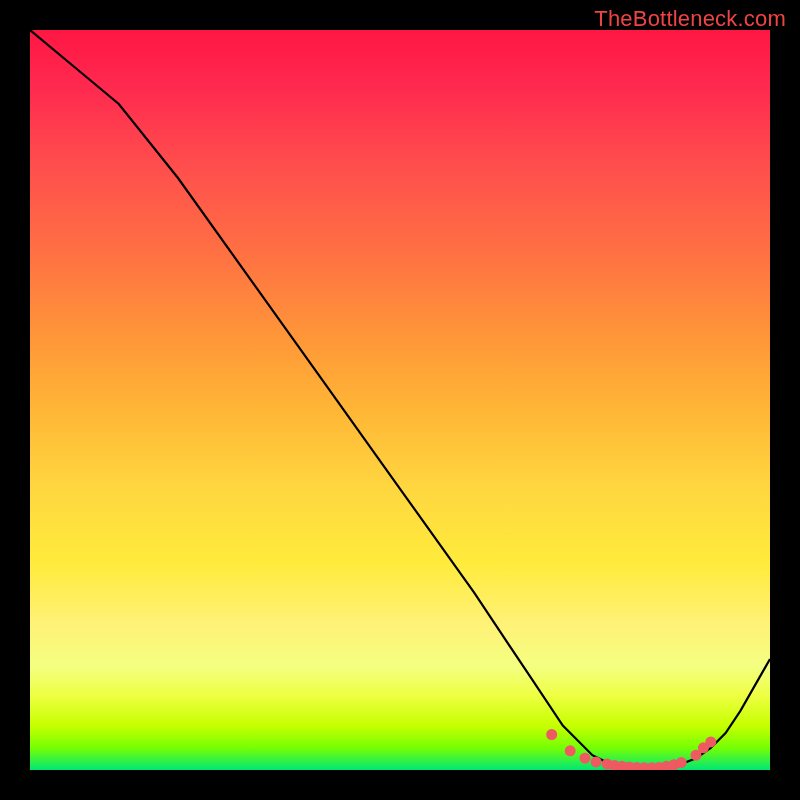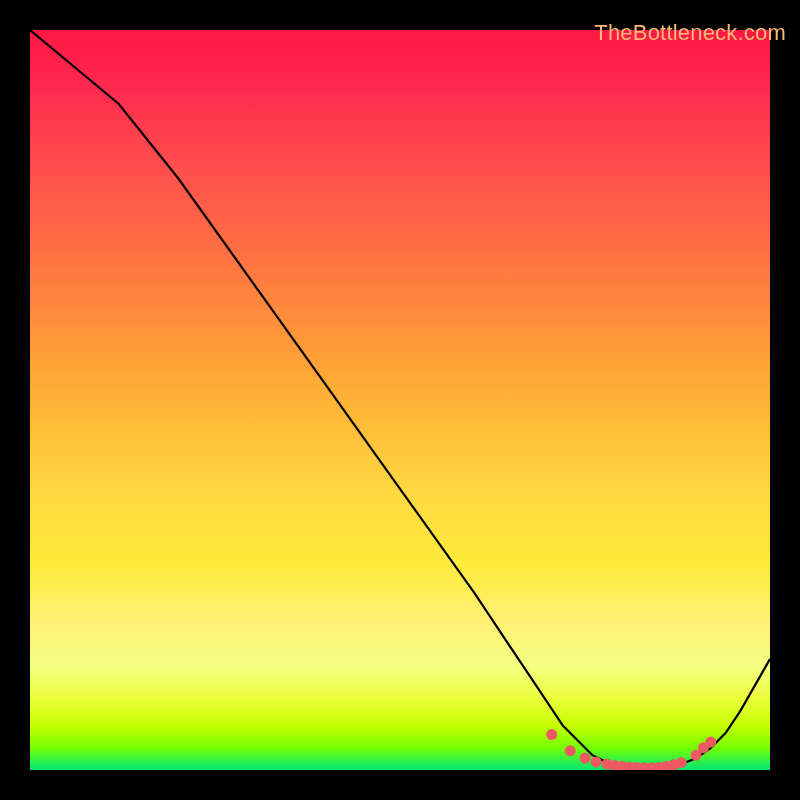--- a/index.html
+++ b/index.html
@@ -6,23 +6,23 @@
   body {
     width: 800px;
     height: 800px;
     background: #000;
     position: relative;
     font-family: Arial, sans-serif;
     overflow: hidden;
   }
   .watermark {
     position: absolute;
-    top: 20px;
+    top: 6px;
     right: 14px;
-    color: #fdba74;
+    color: #ef4444;
     font-size: 22px;
     font-weight: 500;
     z-index: 10;
     letter-spacing: 0.2px;
   }
   .plot-area {
     position: absolute;
     left: 30px;
     top: 30px;
     width: 740px;

